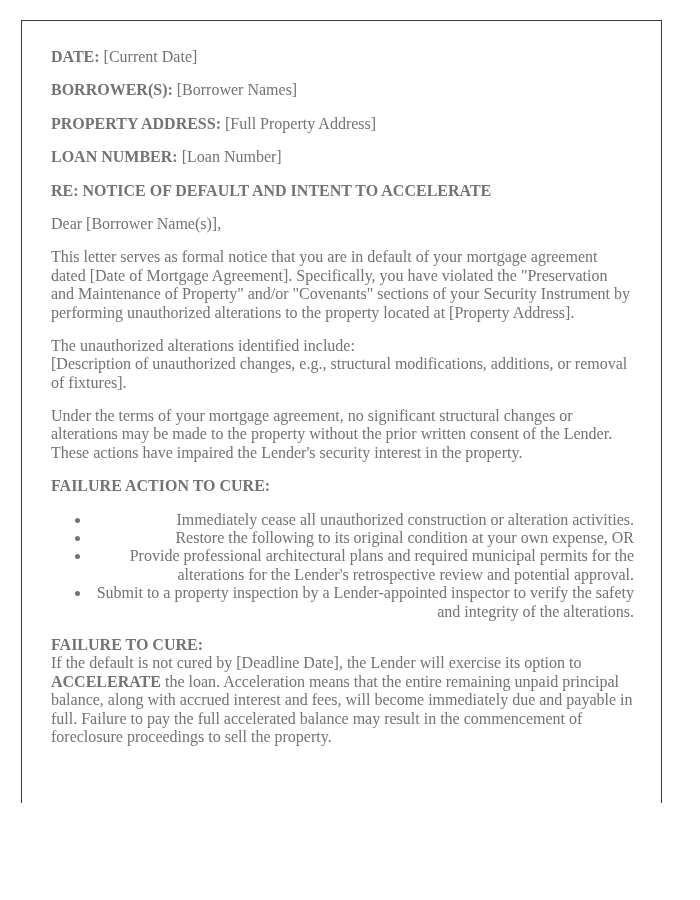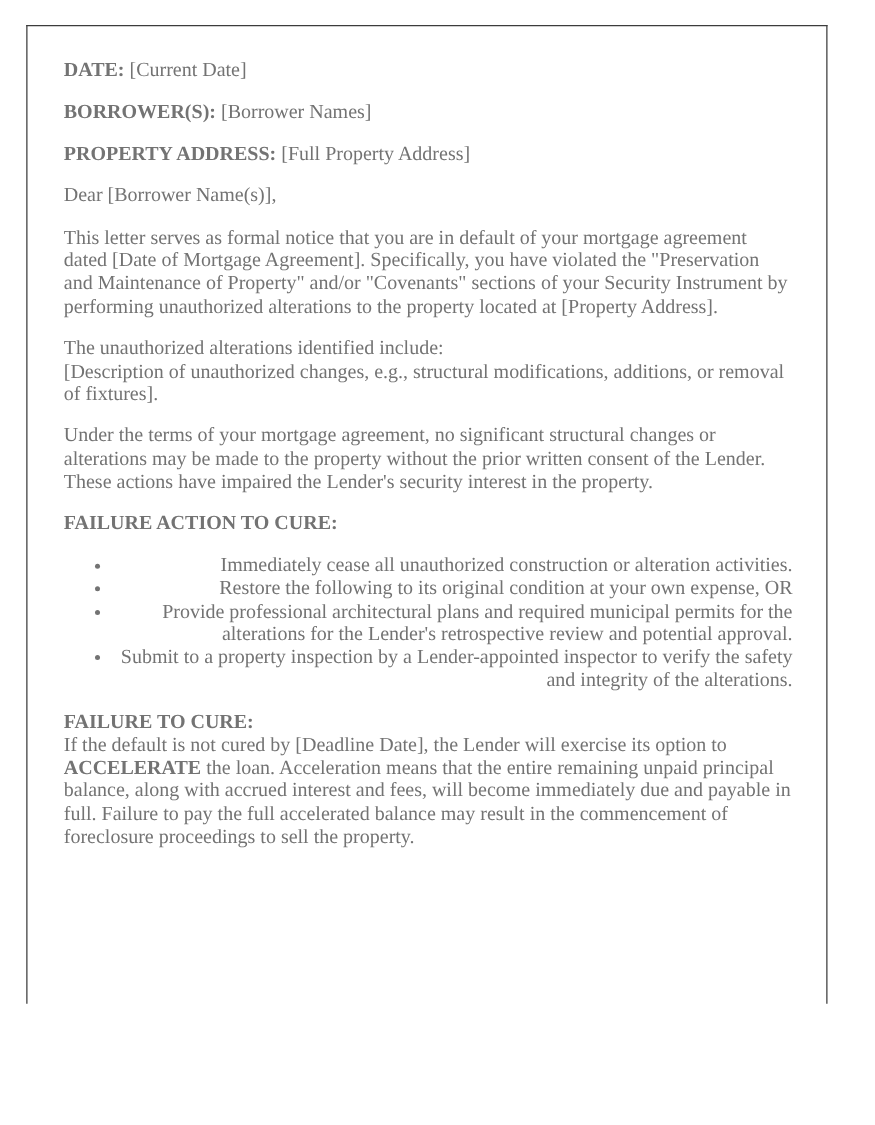--- a/index.html
+++ b/index.html
@@ -52,21 +52,23 @@
 
 <div class="page">
   <div class="frame">
 
     <p><span class="b">DATE:</span> <span>[Current Date]</span></p>
 
     <p><span class="b">BORROWER(S):</span> <span>[Borrower Names]</span></p>
 
     <p><span class="b">PROPERTY ADDRESS:</span> <span>[Full Property Address]</span></p>
 
+    <p><span class="b">LOAN NUMBER:</span> <span>[Loan Number]</span></p>
 
+    <p class="b">RE: NOTICE OF DEFAULT AND INTENT TO ACCELERATE</p>
 
     <p>Dear [Borrower Name(s)],</p>
 
     <p>This letter serves as formal notice that you are in default of your mortgage agreement dated [Date of Mortgage Agreement]. Specifically, you have violated the "Preservation and Maintenance of Property" and/or "Covenants" sections of your Security Instrument by performing unauthorized alterations to the property located at [Property Address].</p>
 
     <p><span>The unauthorized alterations identified include:</span><br><span>[Description of unauthorized changes, e.g., structural modifications, additions, or removal of fixtures].</span></p>
 
     <p>Under the terms of your mortgage agreement, no significant structural changes or alterations may be made to the property without the prior written consent of the Lender. These actions have impaired the Lender's security interest in the property.</p>
 
     <p><span class="b">FAILURE ACTION TO CURE:</span><br></p>

